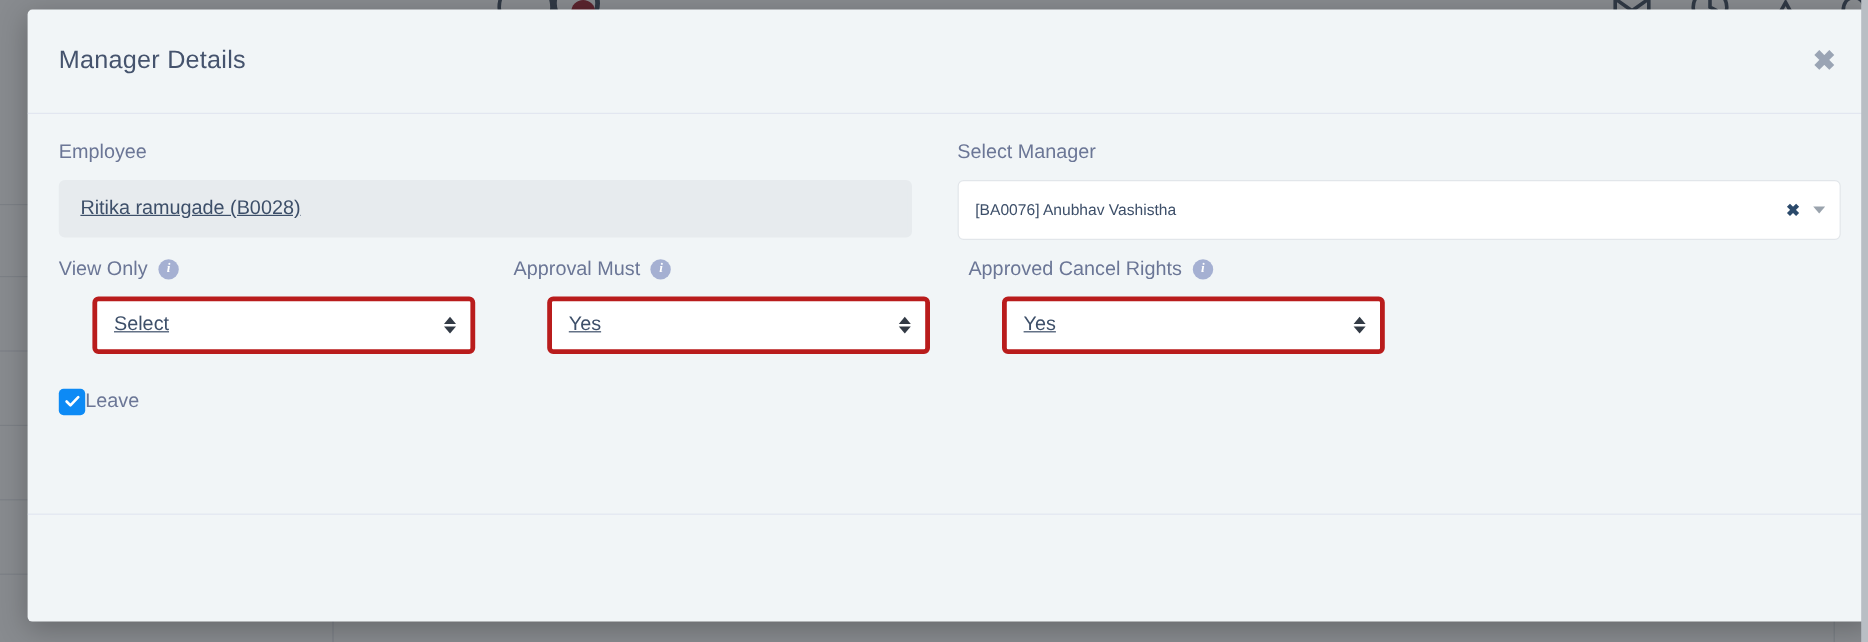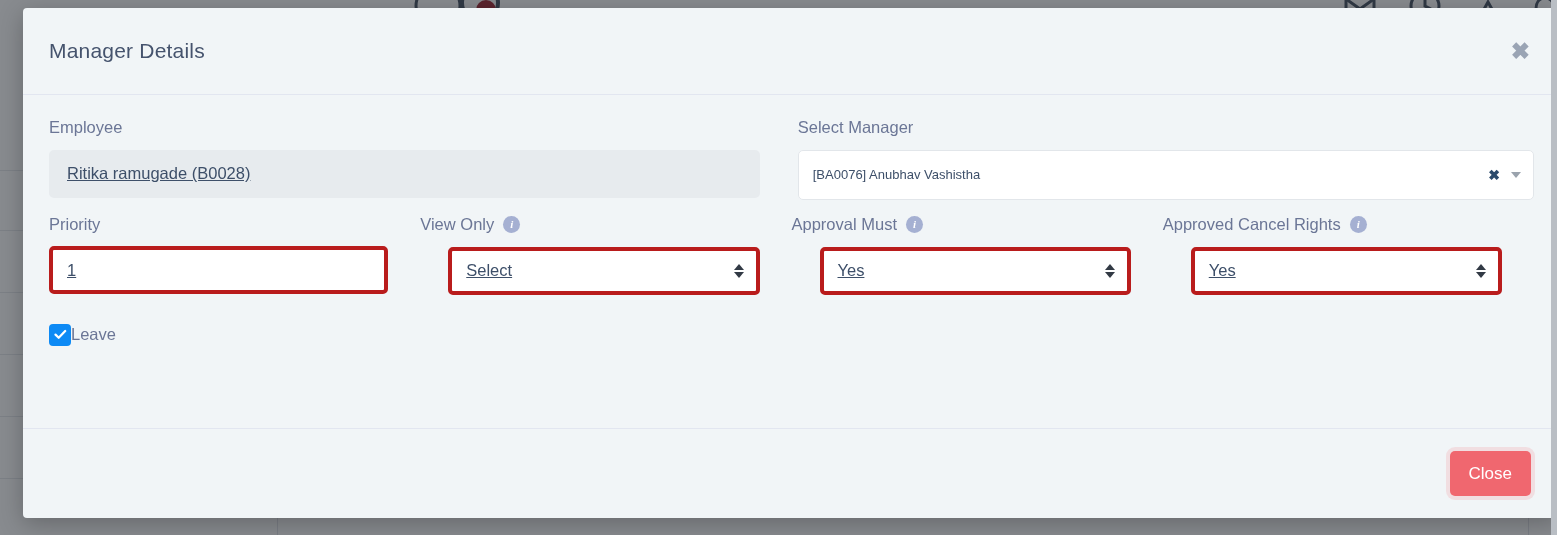--- a/index.html
+++ b/index.html
@@ -308,24 +308,20 @@
             <span class="sm-clear">✖</span>
             <span class="sm-caret"></span>
           </span>
         </div>
       </div>
 
     </div>
 
     <div class="form-row row-2">
 
-      <div class="fg fg-q">
-        <span class="flabel">Priority</span>
-        <input class="ctl" type="text" value="1" style="">
-      </div>
 
       <div class="fg fg-q">
         <span class="flabel with-info">
           <span>View Only</span>
           <span class="info-icon">i</span>
         </span>
         <div class="native-select">
           <div class="ctl">Select</div>
           <span class="ns-arrows">
             <i class="ns-up"></i>
@@ -369,18 +365,17 @@
         <svg width="13" height="11" viewBox="0 0 13 11">
           <path d="M1.5 5.6 L4.7 8.8 L11.2 2.0" fill="none" stroke="#ffffff" stroke-width="2.2" stroke-linecap="round" stroke-linejoin="round"></path>
         </svg>
       </span>
       <span class="cbox-label">Leave</span>
     </div>
 
   </div>
 
   <div id="modal-footer">
-    <button class="btn btn-close">Close</button>
   </div>
 
 </div>
 
 <div id="scrollbar"></div>
 
 </body></html>

